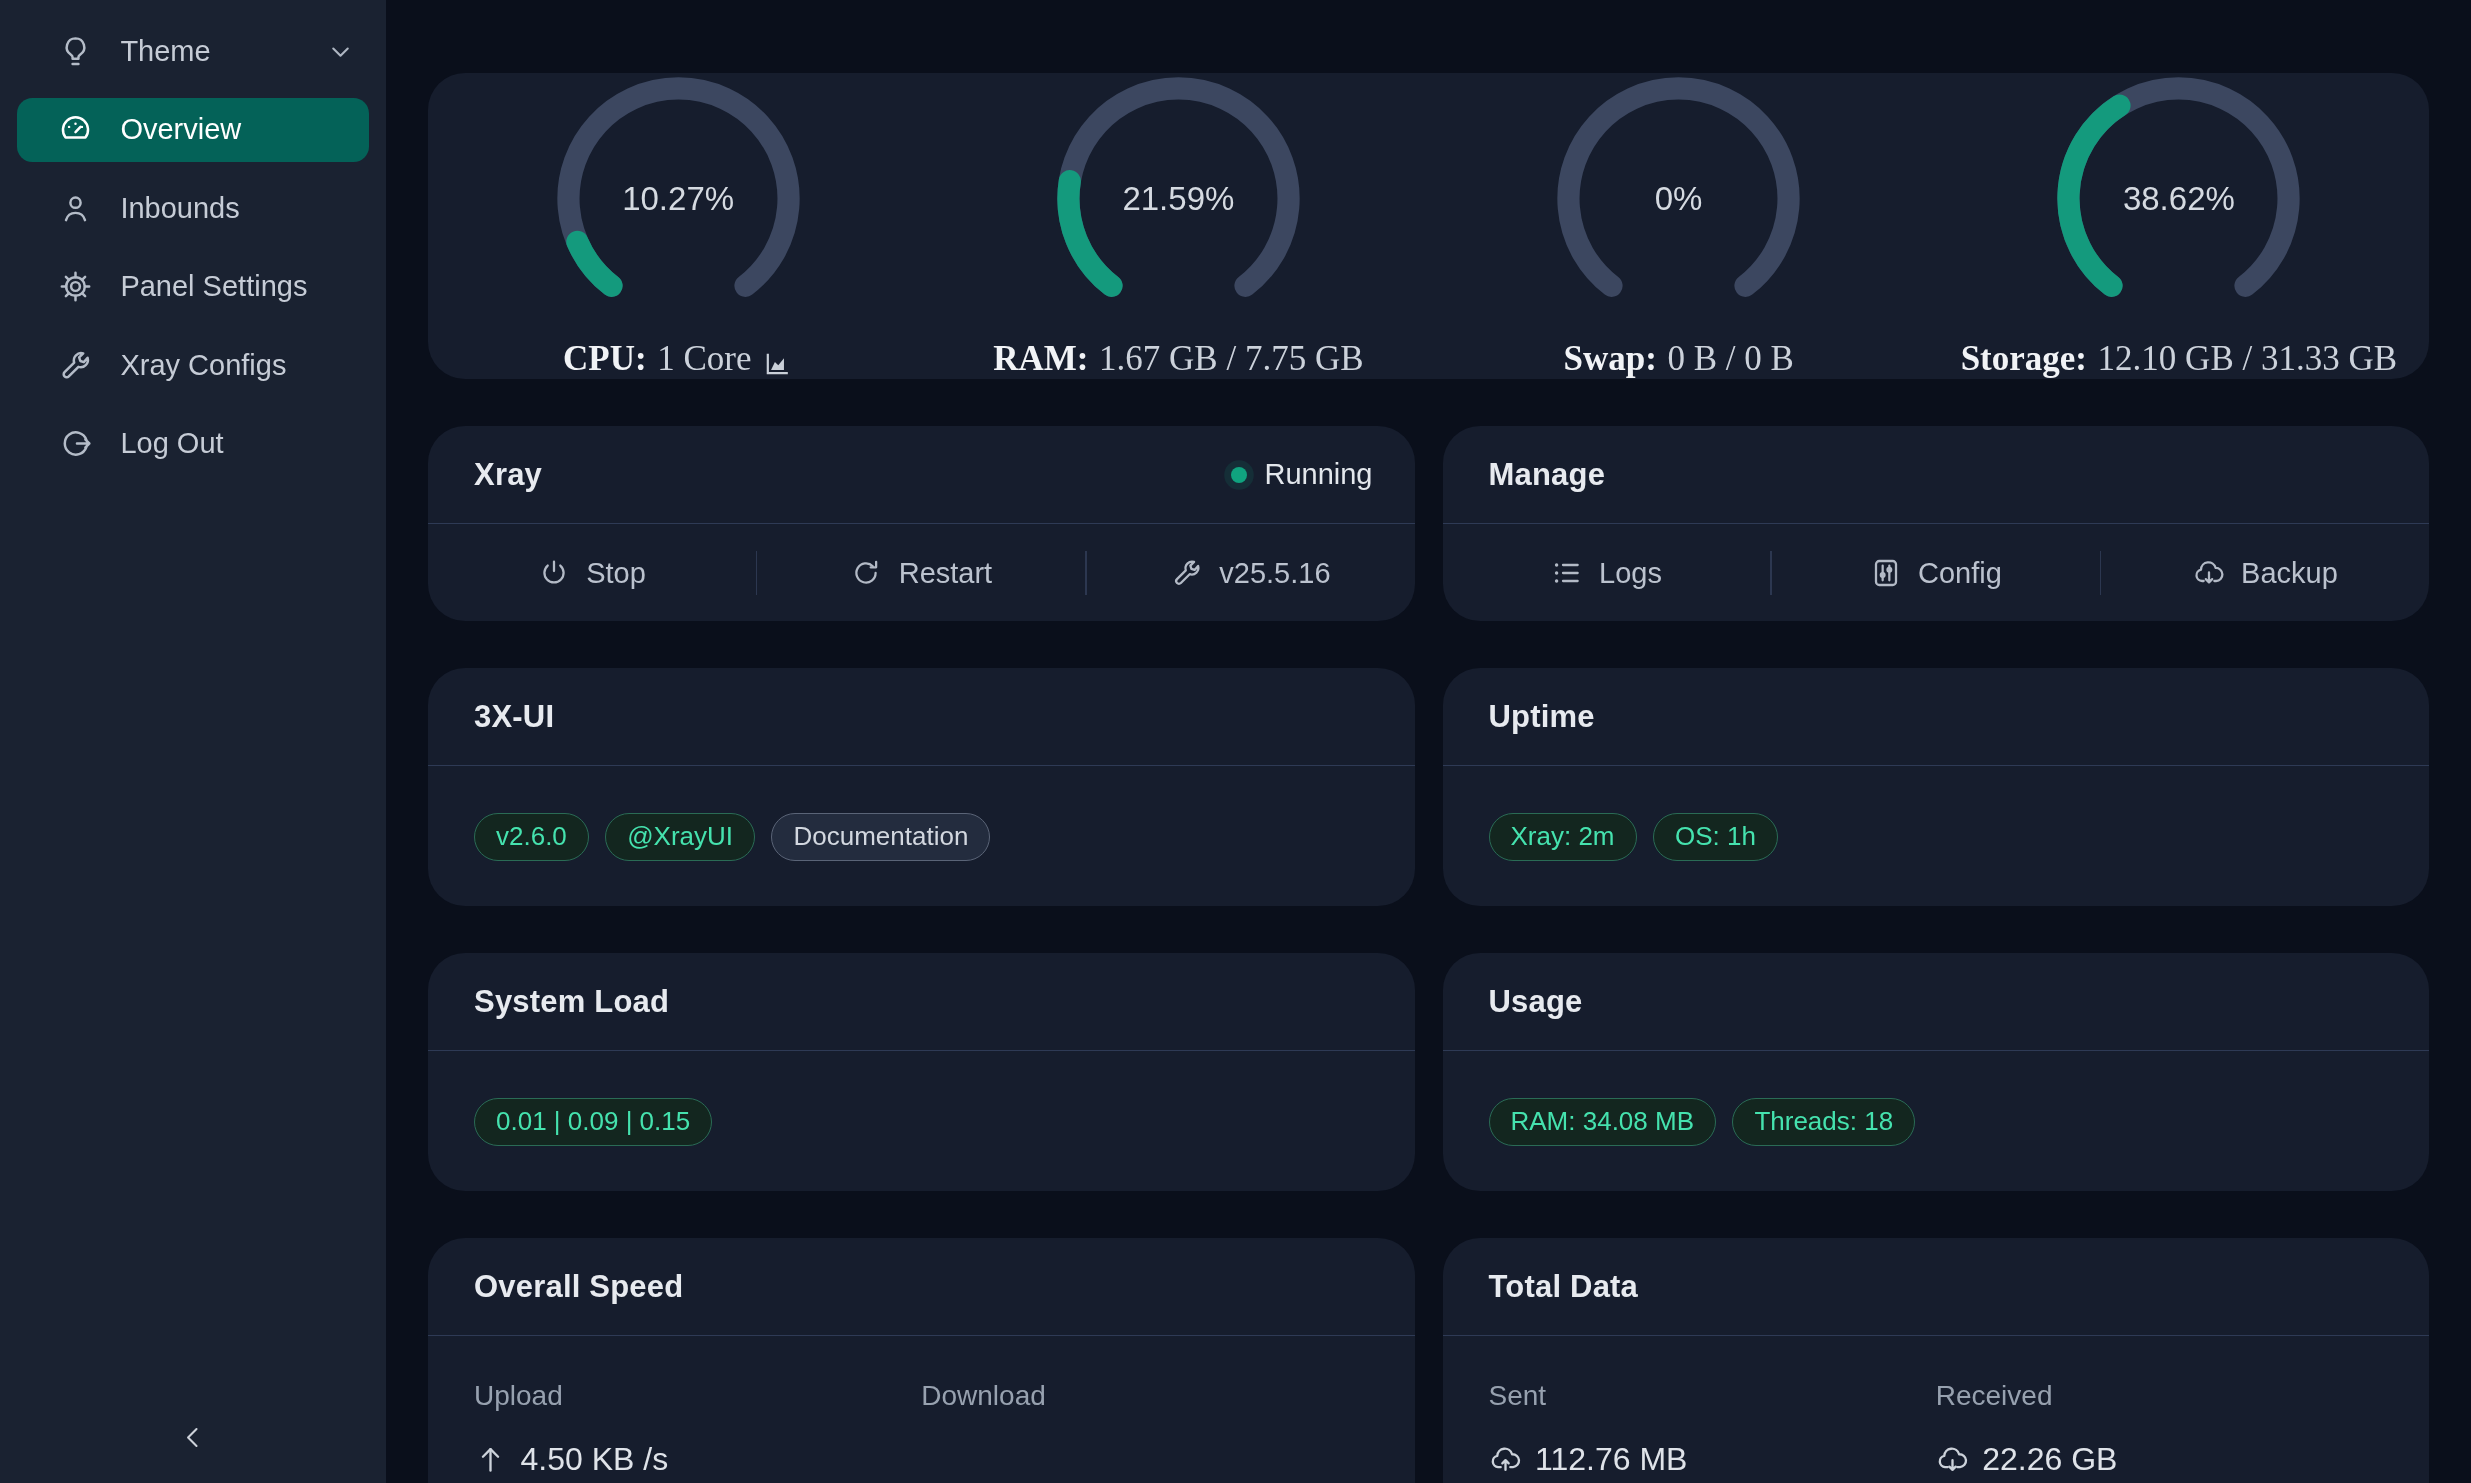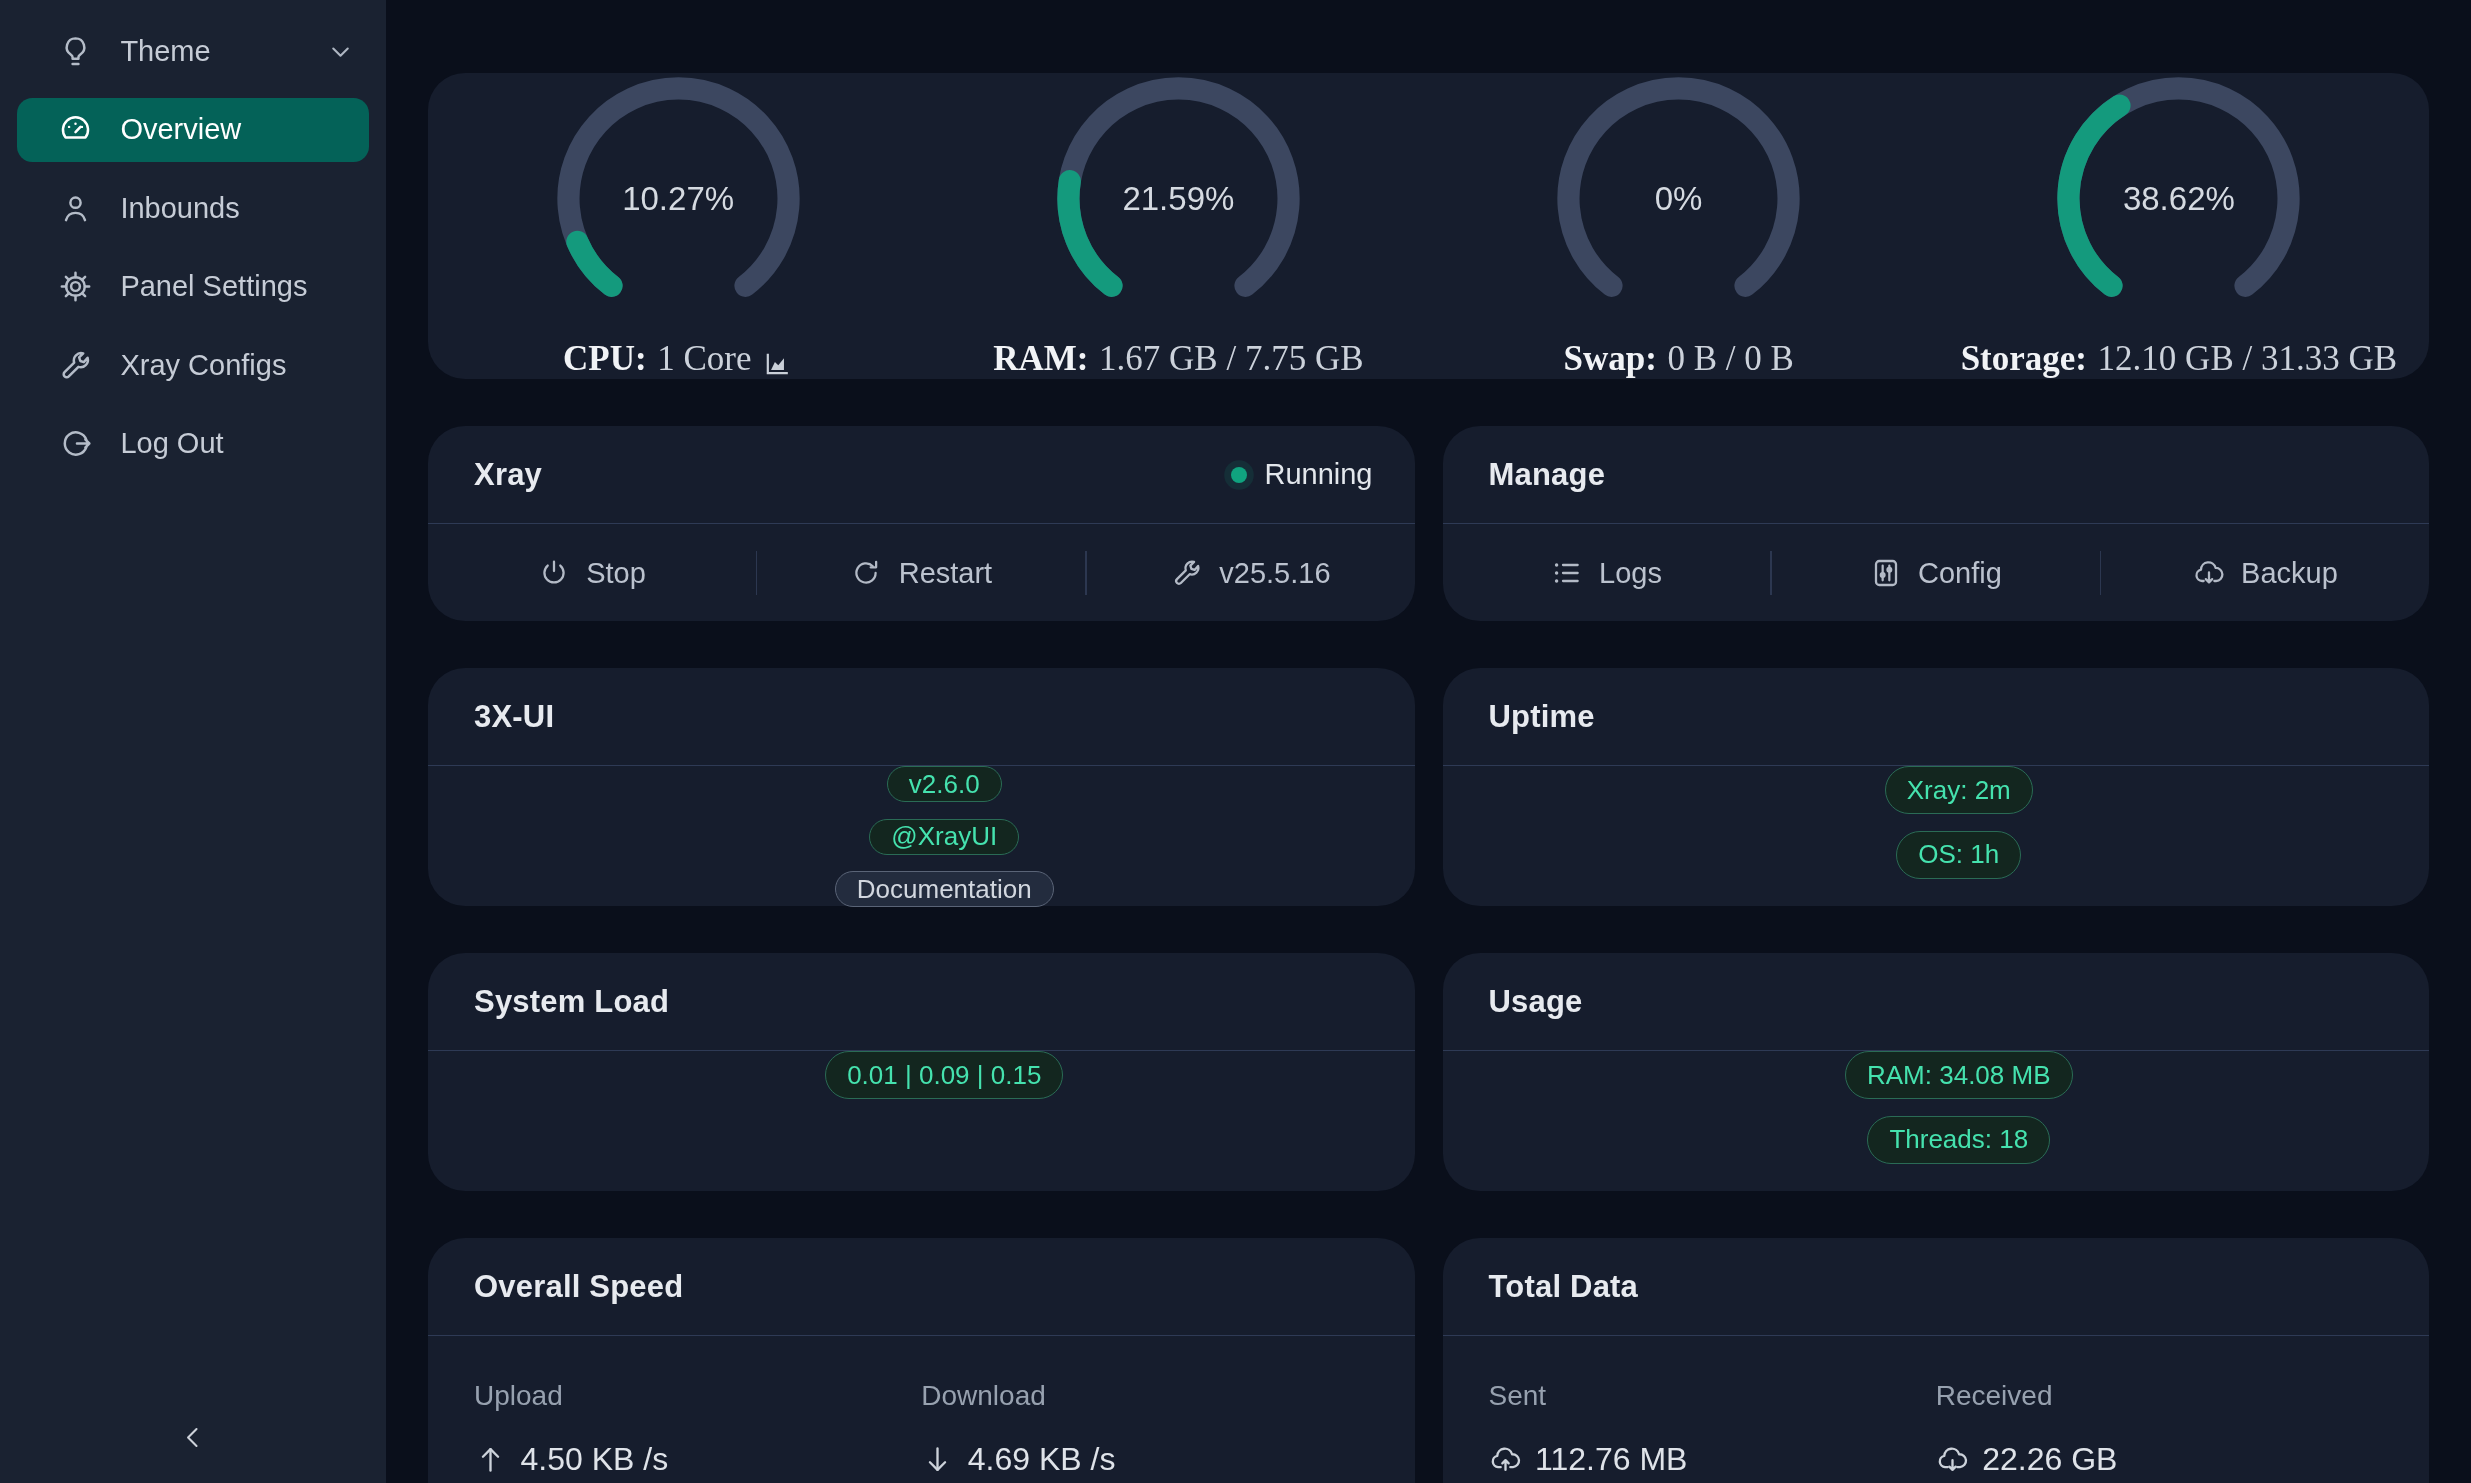--- a/index.html
+++ b/index.html
@@ -75,21 +75,21 @@
   .status{margin-left:auto;display:flex;align-items:center;gap:17.4px;font-size:29px;color:#e3e7ec;}
   .dot{width:16.4px;height:16.4px;border-radius:50%;background:#10a37f;box-shadow:0 0 0 6.8px rgba(16,163,127,0.13);}
   .card-body{display:flex;align-items:center;box-sizing:border-box;}
   .btn-body{height:98px;}
   .btn{
     flex:1;height:100%;display:flex;align-items:center;justify-content:center;gap:16.4px;
     color:#bbc2ce;font-size:29px;cursor:pointer;white-space:nowrap;
   }
   .btn .bicon{width:32px;height:32px;display:flex;color:#b3bac6;}
   .vdiv{width:1.9px;height:44px;background:#2c3750;flex:0 0 1.9px;}
-  .tag-body{height:141px;padding-left:46px;gap:16.4px;flex-direction:column;}
+  .tag-body{height:141px;padding-left:46px;gap:16.4px;}
   .tag{
     height:46px;padding:0 21px;border-radius:965px;
     display:flex;align-items:center;font-size:26px;white-space:nowrap;
   }
   .tag-green{color:#45e2ae;border:1.9px solid #2a6b55;background:#13261f;}
   .tag-gray{color:#d2d7df;border:1.9px solid#5a6477;background:#232c3e;}
   .stat-body{padding:44px 46px 0 46px;align-items:flex-start;justify-content:center;}
   .stat{width:50%;display:flex;flex-direction:column;gap:29px;}
   .stat-label{font-size:28px;color:#97a1af;}
   .stat-value{display:flex;align-items:center;gap:13.5px;font-size:32px;color:#dfe3e9;}
@@ -362,29 +362,20 @@
               <svg class="line" viewBox="0 0 24 24" width="33" height="33">
                   <path d="M12 20V4.5"></path>
                   <path d="M6.5 10L12 4.5 17.5 10"></path>
                 </svg>
             </span>
             <span>4.50 KB /s</span>
           </span>
         </div>
         <div class="stat">
           <span class="stat-label">Download</span>
-          <span class="stat-value">
-            <span class="sicon">
-              <svg class="line" viewBox="0 0 24 24" width="33" height="33">
-                  <path d="M12 4v15.5"></path>
-                  <path d="M6.5 14L12 19.5 17.5 14"></path>
-                </svg>
-            </span>
-            <span>4.69 KB /s</span>
-          </span>
         </div>
       </div>
     </section>
 
     <section class="card h-lg">
       <div class="card-header">
         <span class="card-title">Total Data</span>
       </div>
       <div class="card-body stat-body">
         <div class="stat">

